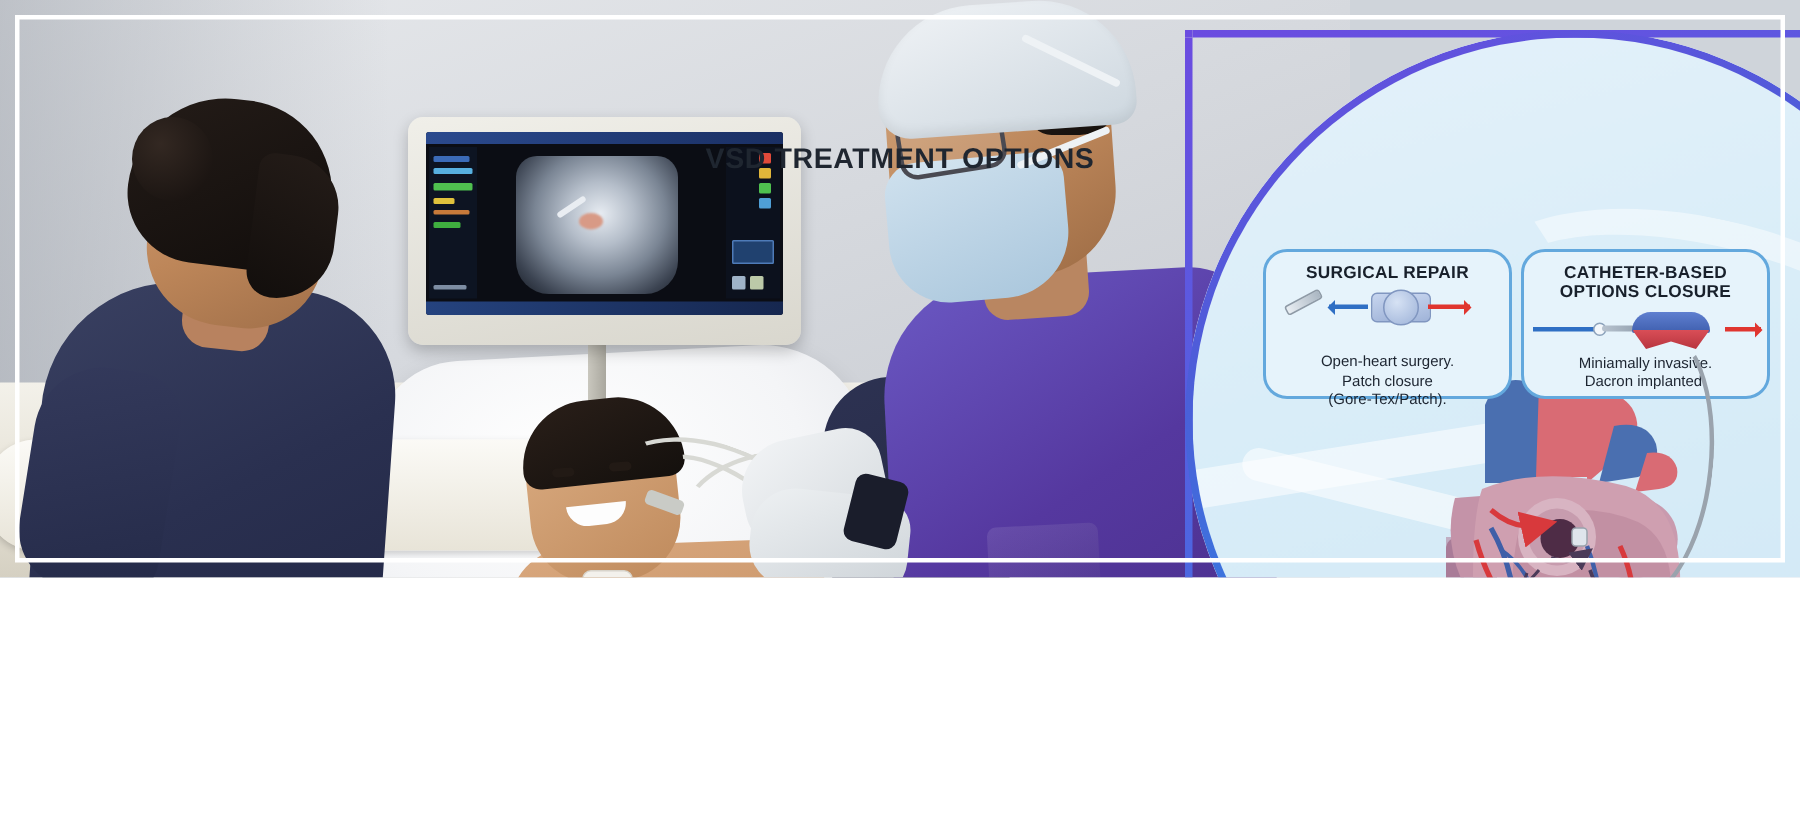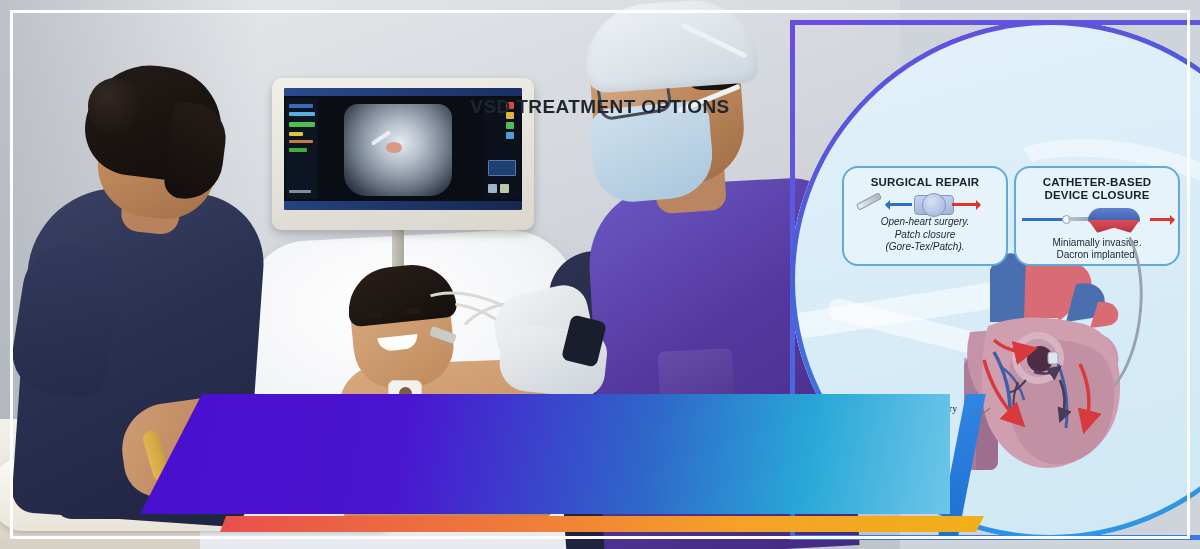--- a/index.html
+++ b/index.html
@@ -1,21 +1,21 @@
 <!DOCTYPE html>
 <html><head>
 <meta charset="utf-8">
 <style>
   * { margin:0; padding:0; box-sizing:border-box; }
   html,body { background:#ffffff; }
   body { font-family:"Liberation Sans", sans-serif; }
 
   #banner-root {
     position:relative;
-    width:1200px; height:549px;
+    width:1200px; height:385px;
     overflow:hidden;
     background:#cfd4da;
   }
 
   
   .photo-layer { position:absolute; inset:0; overflow:hidden; }
 
   
   .wall {
     position:absolute; left:0; top:0; width:900px; height:549px;
@@ -350,21 +350,21 @@
   .opt-box.left  { left:842px; top:166px; width:166px; height:100px; }
   .opt-box.right { left:1014px; top:166px; width:166px; height:100px; }
   .opt-title {
     font-size:11.5px; font-weight:700; color:#18202b;
     letter-spacing:.2px; line-height:1.16; margin-top:8px;
   }
   .opt-desc {
     font-size:10px; color:#1c2430; line-height:1.22;
     padding:0 6px;
   }
-  .opt-left-desc { margin-top:0;font-style:italic; }
+  .opt-left-desc { margin-top:20px; }
   .opt-right-desc { margin-top:7px; }
   .opt-art { position:relative; height:22px; margin-top:5px; }
 
   
   .scalpel {
     position:absolute; left:12px; top:4px; width:26px; height:7px;
     background:linear-gradient(90deg,#e9eef3,#aab6c2);
     border:1px solid #8f9aa6; border-radius:2px;
     transform:rotate(-28deg);
   }
@@ -629,21 +629,21 @@
     <div class="opt-desc opt-left-desc">
       <div>Open-heart surgery.</div>
       <div>Patch closure</div>
       <div>(Gore-Tex/Patch).</div>
     </div>
   </div>
 
   <div class="opt-box right">
     <div class="opt-title">
       <div>CATHETER-BASED</div>
-      <div>DEVICE CLOSURE</div>
+      <div>OPTIONS CLOSURE</div>
     </div>
     <div class="opt-art">
       <div class="occl-wire"></div>
       <div class="occl-knob"></div>
       <div class="occl-cath"></div>
       <div class="occl-top"></div>
       <div class="occl-bot"></div>
       <div class="occl-arrow"></div>
     </div>
     <div class="opt-desc opt-right-desc">

